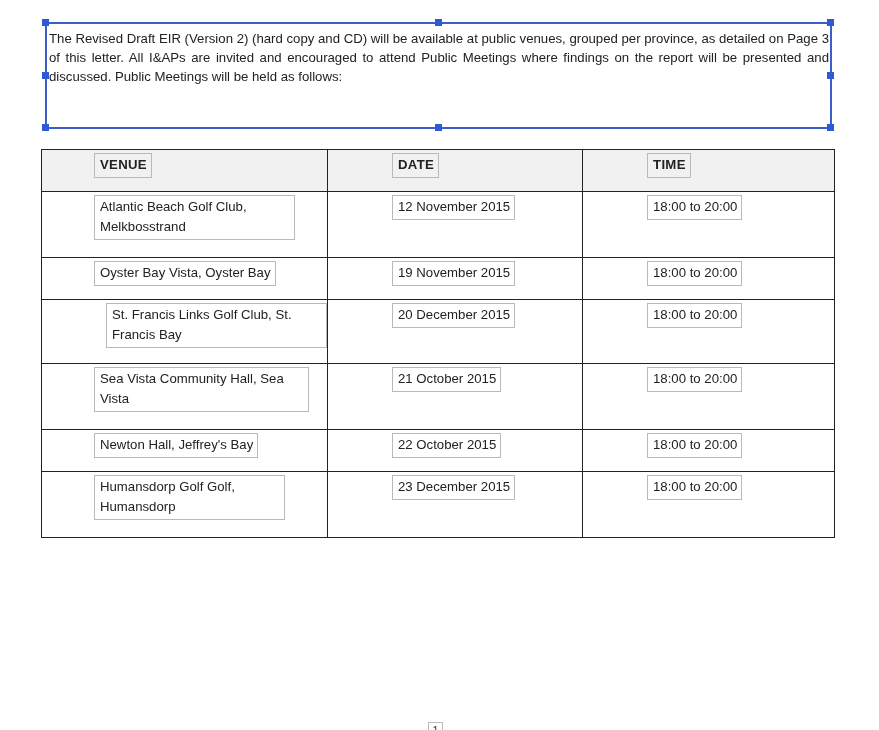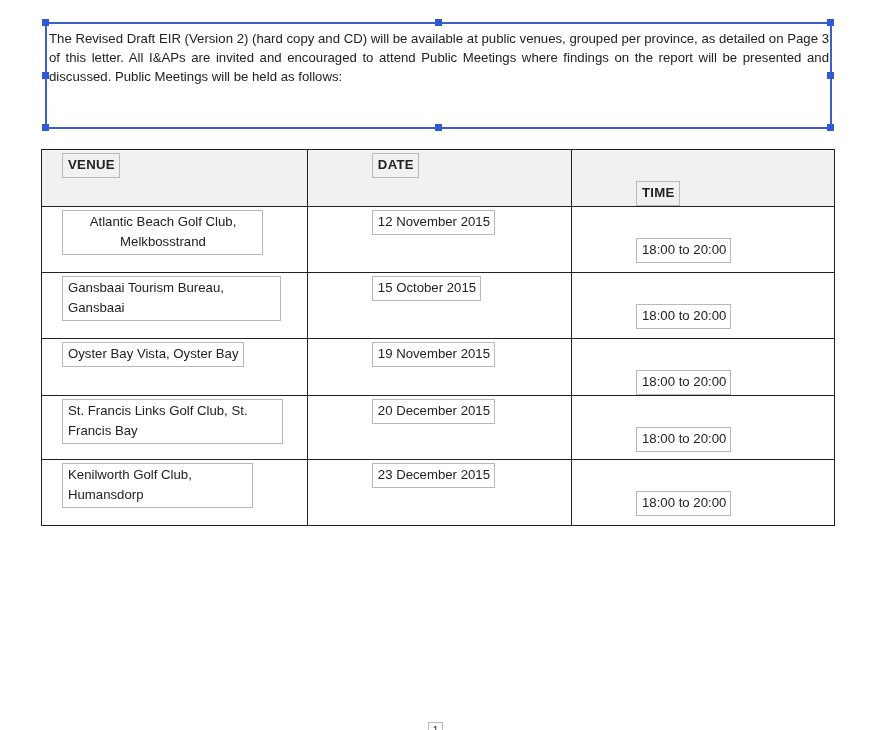--- a/index.html
+++ b/index.html
@@ -14,23 +14,23 @@
 
   table.schedule { position: absolute; left: 41px; top: 149px; width: 794px;
                    border-collapse: collapse; }
   table.schedule td { border: 1.5px solid #222; vertical-align: top; padding: 0; font-size: 13.2px; }
   table.schedule tr.head td { background: #f1f1f1; border-bottom-width: 1.5px; }
   table.schedule tbody tr.last td { border-bottom: 1.5px solid #222; }
   .col1 { width: 265px; }
   .col2 { width: 264px; }
   .col3 { width: 263px; }
   .cell-inner { padding: 3px 0 0 0; }
-  .c1 .cell-inner { padding-left: 20px; }
+  .c1 .cell-inner { padding-left: 52px; }
   .c2 .cell-inner { padding-left: 64px; }
-  .c3 .cell-inner { padding-left: 64px; margin-top: 28px; }
+  .c3 .cell-inner { padding-left: 64px; }
   .fieldbox { display: inline-block; border: 1px solid #b9b9b9; padding: 1px 4px 2px 5px;
               line-height: 20px; color: #222; }
   .hdr { font-weight: bold; letter-spacing: 0.3px; }
   .page-num { position: absolute; left: 428px; top: 722px; width: 13px; height: 12px;
               border: 1px solid #bbb; font-size: 11px; text-align: center; line-height: 14px; color: #333; }
 </style>
 </head>
 <body>
 
 <div class="textframe">
@@ -60,72 +60,83 @@
     <td class="col2 c2">
           <div class="cell-inner"><span class="fieldbox hdr">DATE</span></div>
         </td>
     <td class="col3 c3">
           <div class="cell-inner"><span class="fieldbox hdr">TIME</span></div>
         </td>
   </tr>
 
   <tr style="height:66px;">
     <td class="c1">
-          <div class="cell-inner"><span class="fieldbox" style="width:190px;text-align:center;">Atlantic Beach Golf Club, Melkbosstrand</span></div>
+          <div class="cell-inner"><span class="fieldbox" style="width:190px;">Atlantic Beach Golf Club, Melkbosstrand</span></div>
         </td>
     <td class="c2">
           <div class="cell-inner"><span class="fieldbox">12 November 2015</span></div>
         </td>
     <td class="c3">
           <div class="cell-inner"><span class="fieldbox">18:00 to 20:00</span></div>
         </td>
   </tr>
 
 
-  <tr style="height:66px;">
-    <td class="c1">
-          <div class="cell-inner"><span class="fieldbox" style="width:208px;">Gansbaai Tourism Bureau, Gansbaai</span></div>
-        </td>
-    <td class="c2">
-          <div class="cell-inner"><span class="fieldbox">15 October 2015</span></div>
-        </td>
-    <td class="c3">
-          <div class="cell-inner"><span class="fieldbox">18:00 to 20:00</span></div>
-        </td>
-  </tr>
 
   <tr style="height:42px;">
     <td class="c1">
           <div class="cell-inner"><span class="fieldbox">Oyster Bay Vista, Oyster Bay</span></div>
         </td>
     <td class="c2">
           <div class="cell-inner"><span class="fieldbox">19 November 2015</span></div>
         </td>
     <td class="c3">
           <div class="cell-inner"><span class="fieldbox">18:00 to 20:00</span></div>
         </td>
   </tr>
 
   <tr style="height:64px;">
     <td class="c1">
-          <div class="cell-inner"><span class="fieldbox" style="width:210px;">St. Francis Links Golf Club, St. Francis Bay</span></div>
+          <div class="cell-inner"><span class="fieldbox" style="width:210px;margin-left:12px;">St. Francis Links Golf Club, St. Francis Bay</span></div>
         </td>
     <td class="c2">
           <div class="cell-inner"><span class="fieldbox">20 December 2015</span></div>
         </td>
     <td class="c3">
           <div class="cell-inner"><span class="fieldbox">18:00 to 20:00</span></div>
         </td>
   </tr>
 
+  <tr style="height:66px;">
+    <td class="c1">
+          <div class="cell-inner"><span class="fieldbox" style="width:204px;">Sea Vista Community Hall, Sea Vista</span></div>
+        </td>
+    <td class="c2">
+          <div class="cell-inner"><span class="fieldbox">21 October 2015</span></div>
+        </td>
+    <td class="c3">
+          <div class="cell-inner"><span class="fieldbox">18:00 to 20:00</span></div>
+        </td>
+  </tr>
 
+  <tr style="height:42px;">
+    <td class="c1">
+          <div class="cell-inner"><span class="fieldbox">Newton Hall, Jeffrey's Bay</span></div>
+        </td>
+    <td class="c2">
+          <div class="cell-inner"><span class="fieldbox">22 October 2015</span></div>
+        </td>
+    <td class="c3">
+          <div class="cell-inner"><span class="fieldbox">18:00 to 20:00</span></div>
+        </td>
+  </tr>
 
   <tr class="last" style="height:66px;">
     <td class="c1">
-          <div class="cell-inner"><span class="fieldbox" style="width:180px;">Kenilworth Golf Club, Humansdorp</span></div>
+          <div class="cell-inner"><span class="fieldbox" style="width:180px;">Humansdorp Golf Golf, Humansdorp</span></div>
         </td>
     <td class="c2">
           <div class="cell-inner"><span class="fieldbox">23 December 2015</span></div>
         </td>
     <td class="c3">
           <div class="cell-inner"><span class="fieldbox">18:00 to 20:00</span></div>
         </td>
   </tr>
 </tbody>
   </table>

